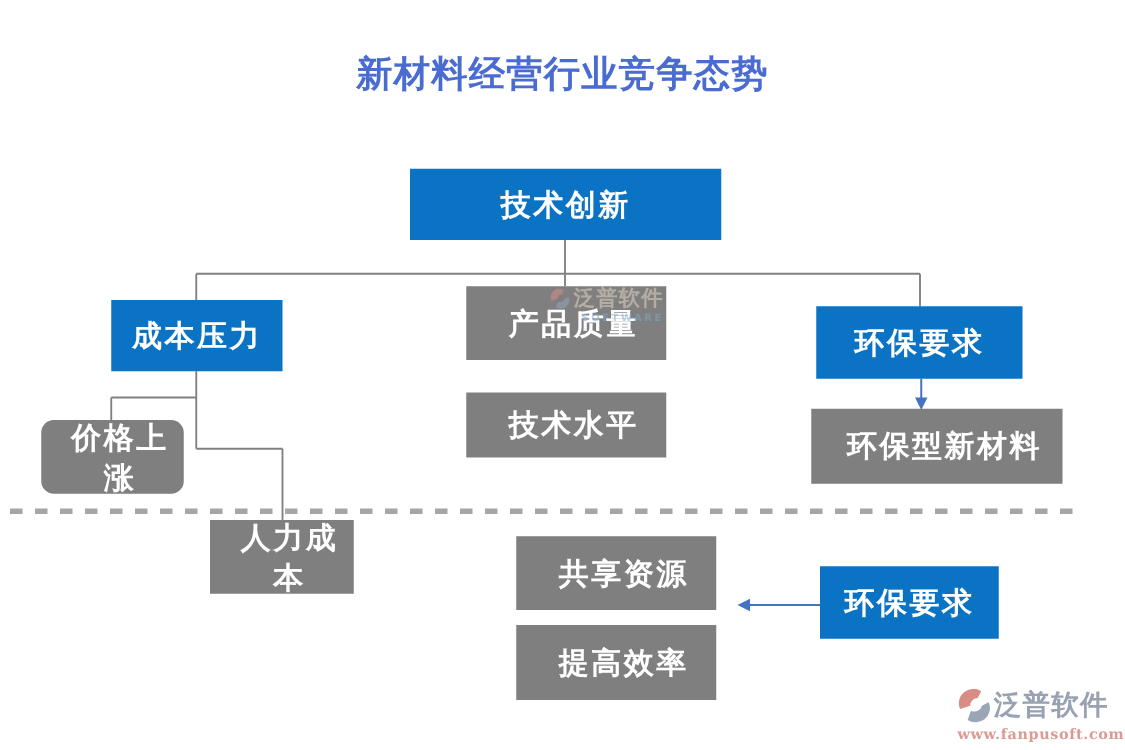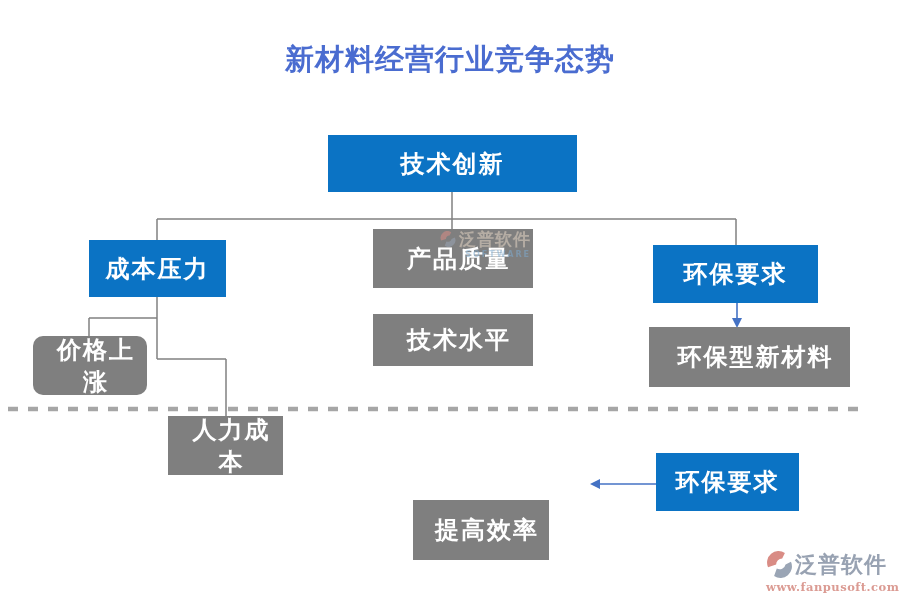--- a/index.html
+++ b/index.html
@@ -90,22 +90,23 @@
   <div class="node gray" style="left:373px;top:314px;width:160px;height:52px;">技术水平</div>
 
   <div class="node blue" style="left:653px;top:245px;width:165px;height:58px;">环保要求</div>
 
   <div class="node gray" style="left:649px;top:327px;width:201px;height:60px;">环保型新材料</div>
 
   <div class="node gray" style="left:33px;top:336px;width:114px;height:59px;border-radius:10px;">价格上涨</div>
 
   <div class="node gray" style="left:168px;top:416px;width:115px;height:59px;">人力成本</div>
 
+  <div class="node gray" style="left:413px;top:429px;width:160px;height:59px;">共享资源</div>
 
-  <div class="node gray" style="left:413px;top:500px;width:136px;height:60px;">提高效率</div>
+  <div class="node gray" style="left:413px;top:500px;width:160px;height:60px;">提高效率</div>
 
   <div class="node blue" style="left:656px;top:453px;width:143px;height:58px;">环保要求</div>
 
   <div class="wm-center">
     <svg width="16" height="16" viewBox="0 0 40 40">
       <path d="M28 3 A17 17 0 0 0 3 24 L15 20 A9 9 0 0 1 24 11 Z" fill="#D98C85"></path>
       <path d="M37 16 A17 17 0 0 1 12 37 L16 26 A9 9 0 0 0 29 20 Z" fill="#9AA5B5"></path>
     </svg>
     <span class="wm-text">
       <span>泛普软件</span>

